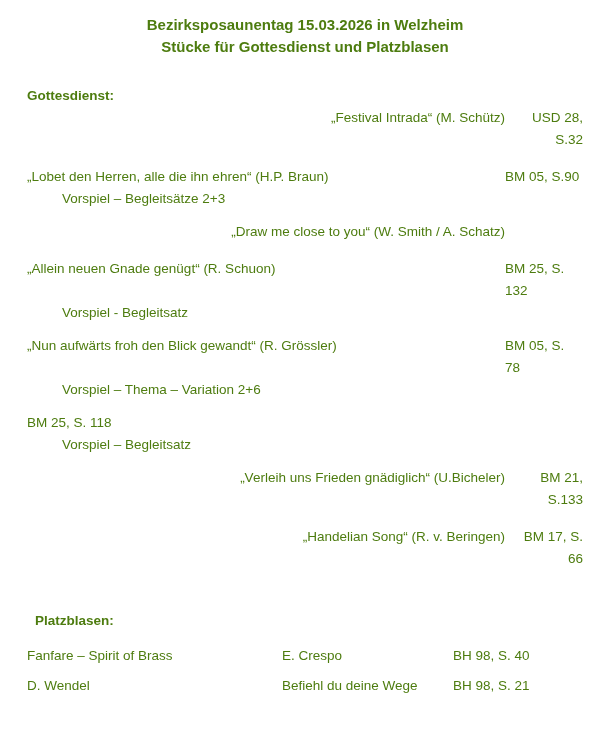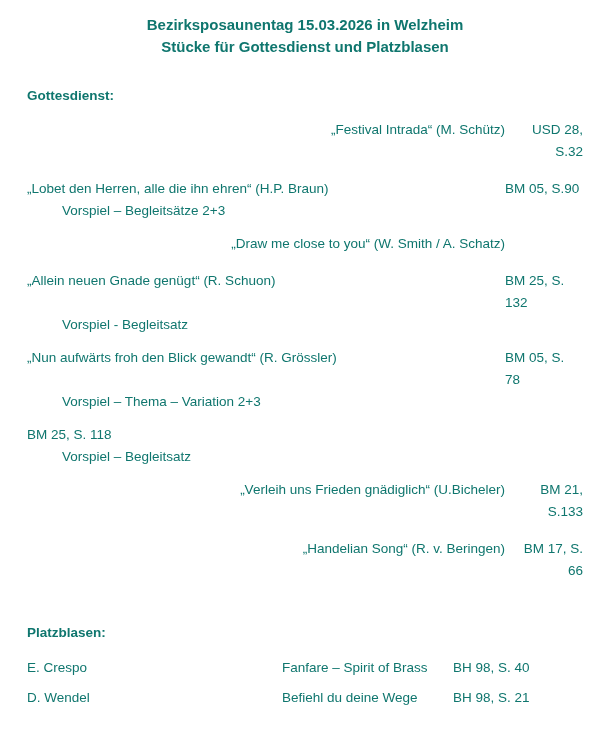--- a/index.html
+++ b/index.html
@@ -5,35 +5,35 @@
   html, body { margin: 0; padding: 0; background: #ffffff; }
   .page {
     position: relative;
     width: 600px;
     height: 754px;
     box-sizing: border-box;
     padding: 14px 17px 0 27px;
     background: #ffffff;
     font-family: "Liberation Sans", sans-serif;
     font-size: 13.5px;
-    color: #0f766e;
+    color: #4d7c0f;
     overflow: hidden;
   }
   .doc-title {
     text-align: center;
     font-weight: bold;
     font-size: 15px;
     line-height: 22px;
   }
   .section-heading {
     font-weight: bold;
     line-height: 22px;
   }
-  .section-heading.gd { margin-top: 27px; margin-bottom: 12px; }
-  .section-heading.pb { margin-top: 40px; margin-bottom: 13px; }
+  .section-heading.gd { margin-top: 27px; }
+  .section-heading.pb { margin-top: 40px; margin-bottom: 13px; margin-left: 8px; }
 
   .gd-item { line-height: 22px; }
   .gd-item.simple { margin-bottom: 15px; text-align: right; }
   .gd-item.with-sub { margin-bottom: 11px; }
   .gd-row {
     display: grid;
     grid-template-columns: 478px auto;
     align-items: baseline;
   }
   .gd-sub { padding-left: 35px; }
@@ -83,21 +83,21 @@
       <span>BM 25, S. 132</span>
     </div>
     <div class="gd-sub">Vorspiel  - Begleitsatz</div>
   </div>
 
   <div class="gd-item with-sub">
     <div class="gd-row">
       <span>„Nun aufwärts froh den Blick gewandt“ (R. Grössler)</span>
       <span>BM 05, S. 78</span>
     </div>
-    <div class="gd-sub">Vorspiel – Thema – Variation 2+3</div>
+    <div class="gd-sub">Vorspiel – Thema – Variation 2+6</div>
   </div>
 
   <div class="gd-item with-sub">
     <div class="gd-row">
       <span>BM 25, S. 118</span>
     </div>
     <div class="gd-sub">Vorspiel – Begleitsatz</div>
   </div>
 
   <div class="gd-item simple">
@@ -110,22 +110,22 @@
   <div class="gd-item simple">
     <div class="gd-row">
       <span>„Handelian Song“ (R. v. Beringen)</span>
       <span>BM 17, S. 66</span>
     </div>
   </div>
 
   <div class="section-heading pb">Platzblasen:</div>
 
   <div class="pb-row">
+    <span>Fanfare – Spirit of Brass</span>
     <span>E. Crespo</span>
-    <span>Fanfare – Spirit of Brass</span>
     <span>BH 98, S. 40</span>
   </div>
   <div class="pb-row">
     <span>D. Wendel</span>
     <span>Befiehl du deine Wege</span>
     <span>BH 98, S. 21</span>
   </div>
 
 </div>
 

